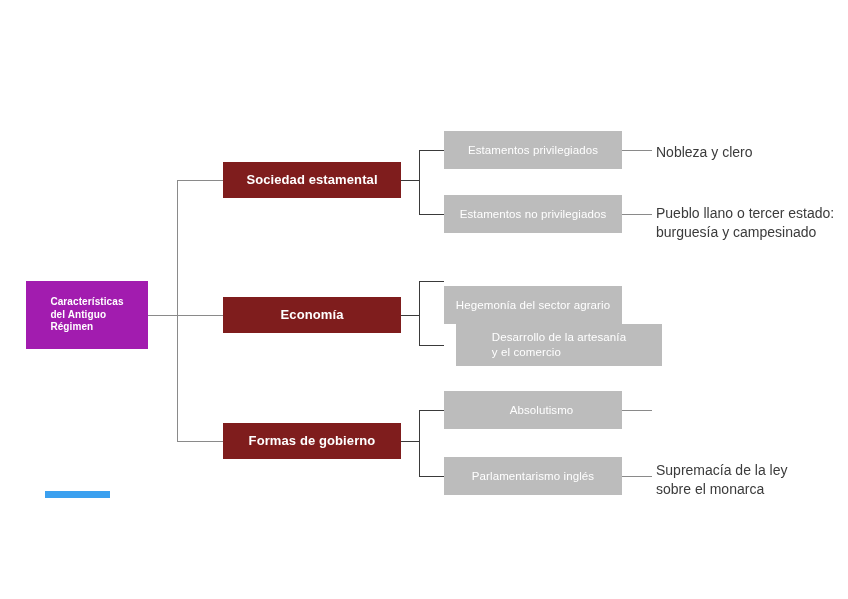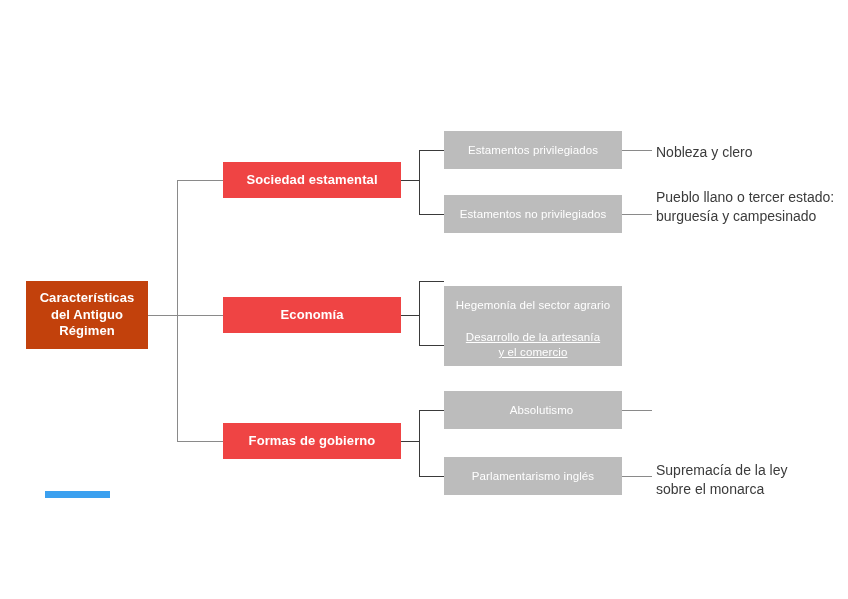--- a/index.html
+++ b/index.html
@@ -20,36 +20,36 @@
     background: #ffffff;
   }
 
   
   .node {
     position: absolute;
     box-sizing: border-box;
     display: flex;
     align-items: center;
     justify-content: center;
-    text-align: center;
+    text-align: left;
     color: #ffffff;
     line-height: 1.28;
     padding: 2px 6px;
     z-index: 3;
   }
 
   .node-root {
-    background: #c2410c;
-    font-size: 13px;
+    background: #a21caf;
+    font-size: 10px;
     font-weight: bold;
     letter-spacing: 0.1px;
   }
 
   .node-branch {
-    background: #ef4444;
+    background: #7f1d1d;
     font-size: 13px;
     font-weight: bold;
     letter-spacing: 0.1px;
   }
 
   .node-leaf {
     background: #bcbcbc;
     font-size: 11.5px;
     font-weight: normal;
     letter-spacing: 0.1px;
@@ -129,29 +129,29 @@
 Régimen</div>
 
   <div class="node node-branch" style="left:223px; top:162px; width:178px; height:36px;">Sociedad estamental</div>
   <div class="node node-branch" style="left:223px; top:297px; width:178px; height:36px;">Economía</div>
   <div class="node node-branch" style="left:223px; top:423px; width:178px; height:36px;">Formas de gobierno</div>
 
   <div class="node node-leaf" style="left:444px; top:131px; width:178px; height:38px;">Estamentos privilegiados</div>
   <div class="node node-leaf" style="left:444px; top:195px; width:178px; height:38px;">Estamentos no privilegiados</div>
 
   <div class="node node-leaf" style="left:444px; top:262px; width:178px; height:38px;margin-top:24px;">Hegemonía del sector agrario</div>
-  <div class="node node-leaf" style="left:444px; top:324px; width:178px; height:42px; white-space:pre-line;text-decoration:underline;">Desarrollo de la artesanía
+  <div class="node node-leaf" style="left:456px; top:324px; width:206px; height:42px; white-space:pre-line;">Desarrollo de la artesanía
 y el comercio</div>
 
   <div class="node node-leaf" style="left:444px; top:391px; width:178px; height:38px;padding-left:23px;">Absolutismo</div>
   <div class="node node-leaf" style="left:444px; top:457px; width:178px; height:38px;">Parlamentarismo inglés</div>
 
   <div class="annotation" style="left:656px; top:143px; width:185px;">Nobleza y clero</div>
 
-  <div class="annotation" style="left: 656px; top: 188px; width: 190px; white-space: pre-line;">Pueblo llano o tercer estado:
+  <div class="annotation" style="left: 656px; top: 204px; width: 190px; white-space: pre-line;">Pueblo llano o tercer estado:
 burguesía y campesinado</div>
 
 
   <div class="annotation" style="left: 656px; top: 461px; width: 190px; white-space: pre-line;">Supremacía de la ley
 sobre el monarca</div>
 
   <div class="stub" style="left:45px; top:491px; width:65px; height:7px;"></div>
 
 </div>
 

